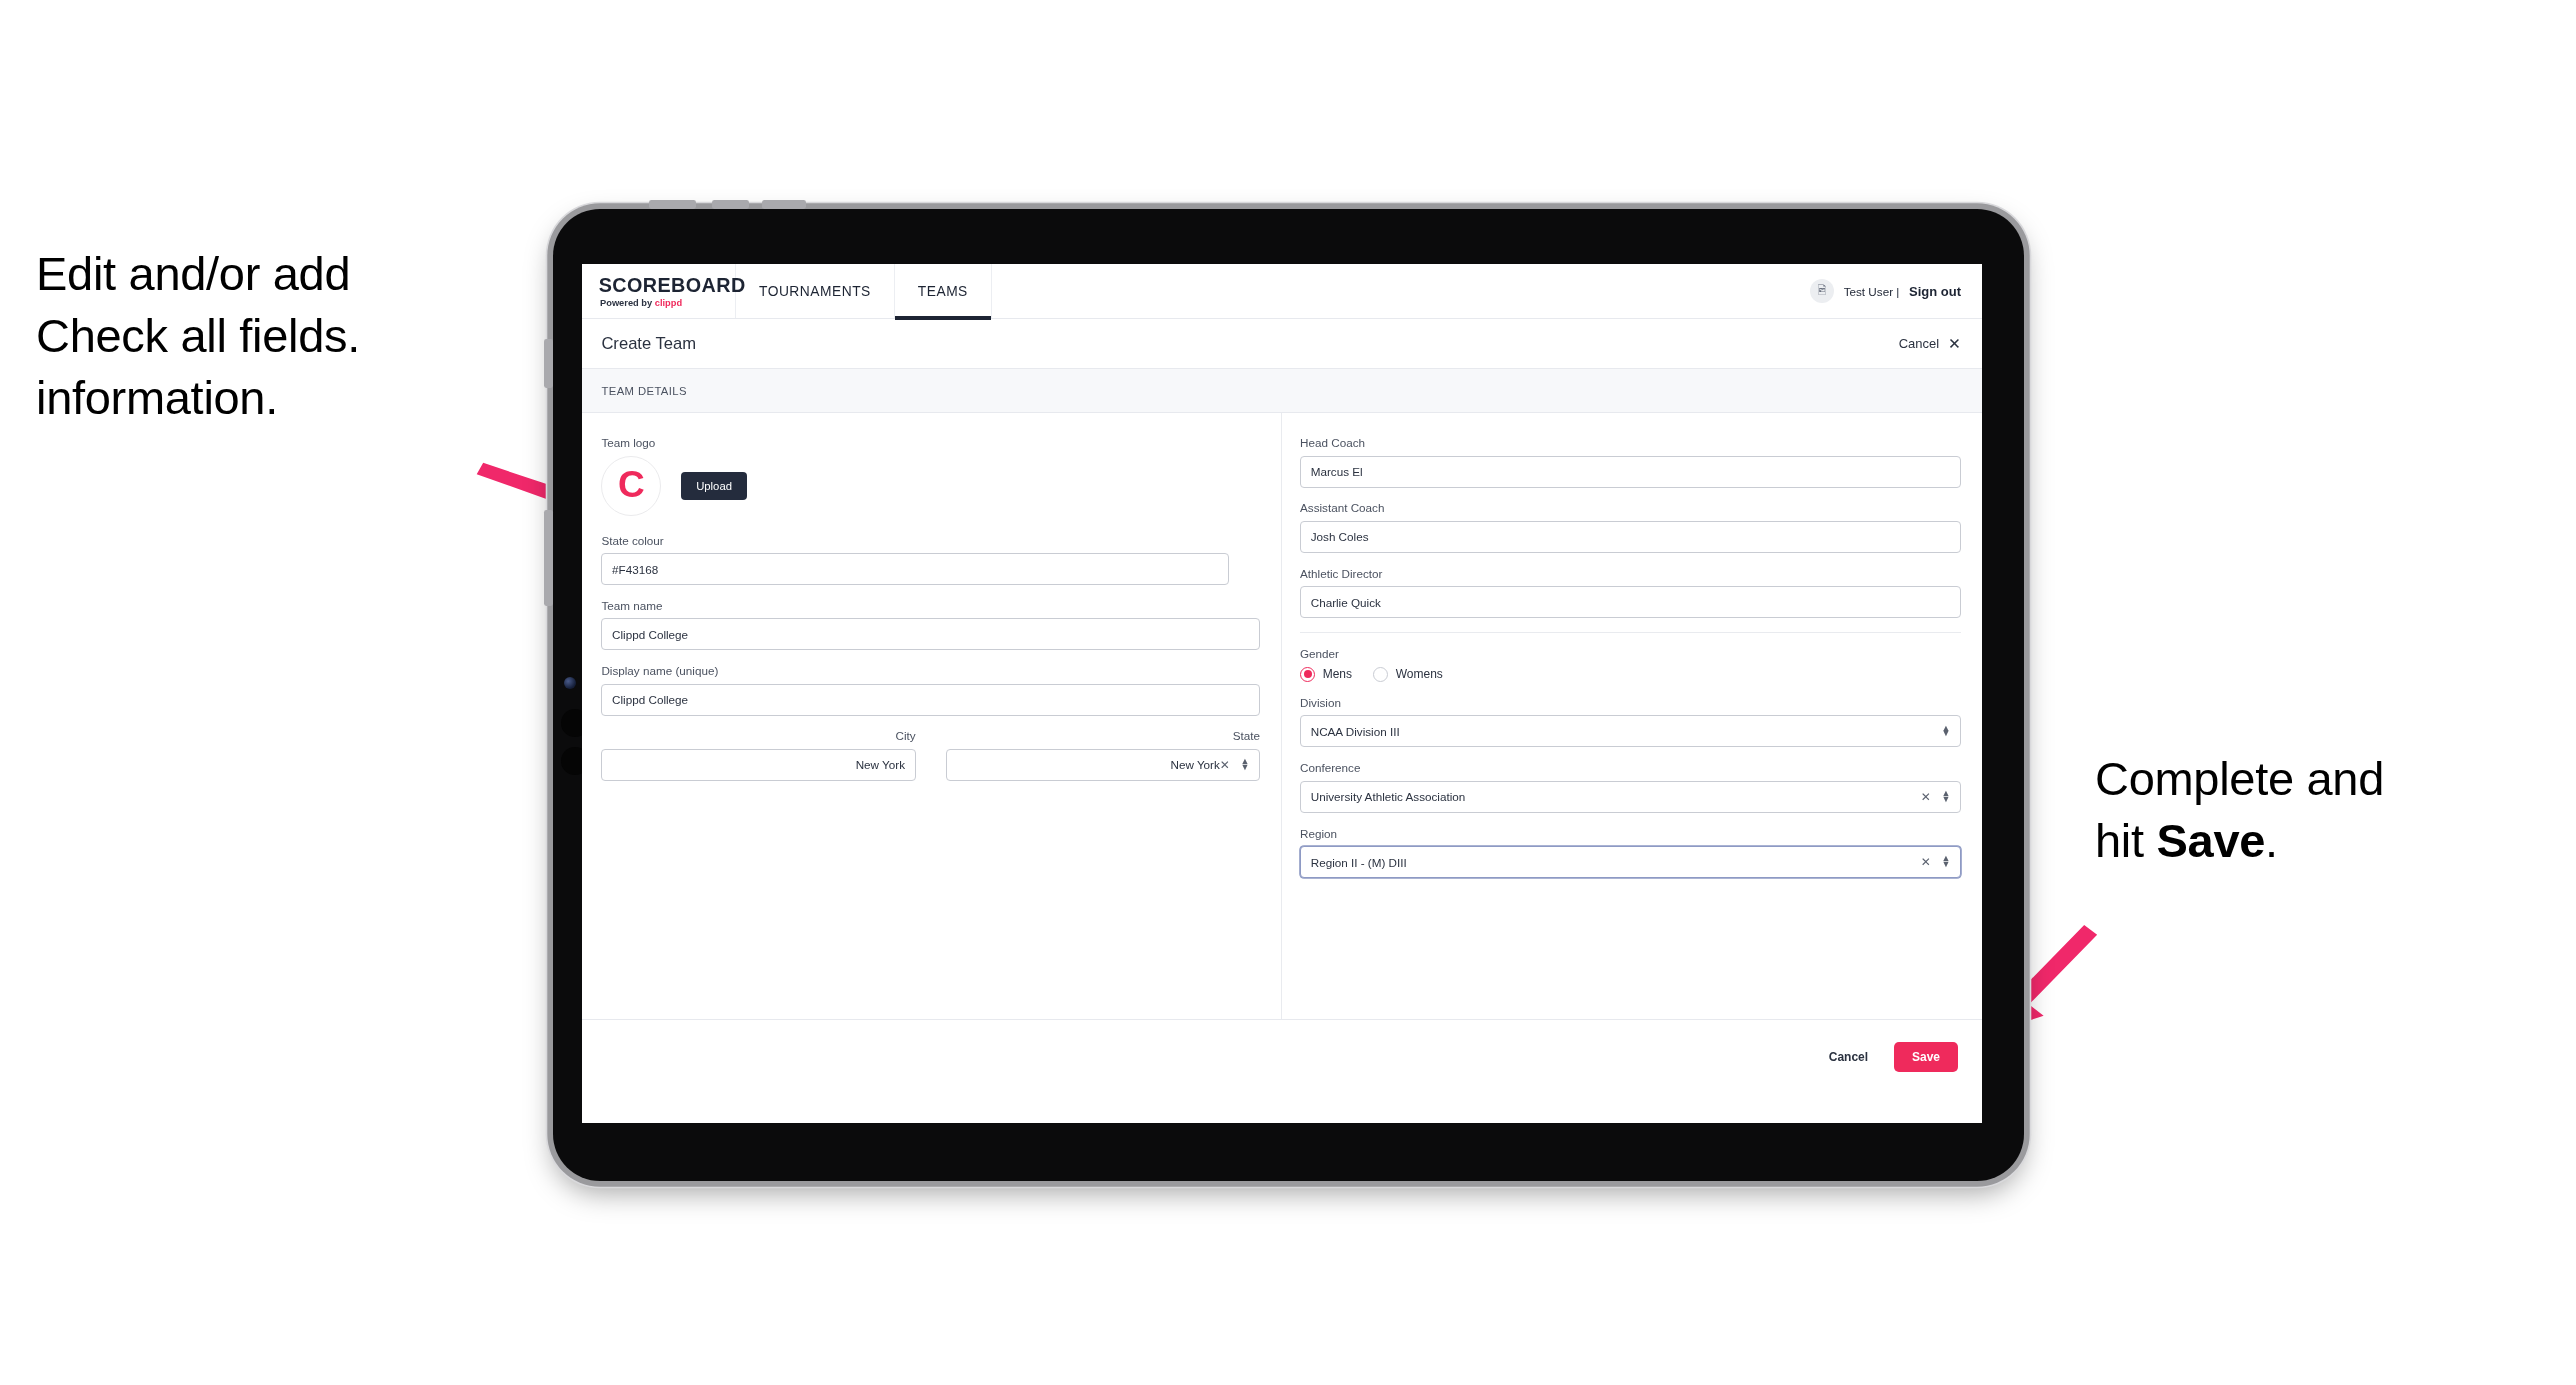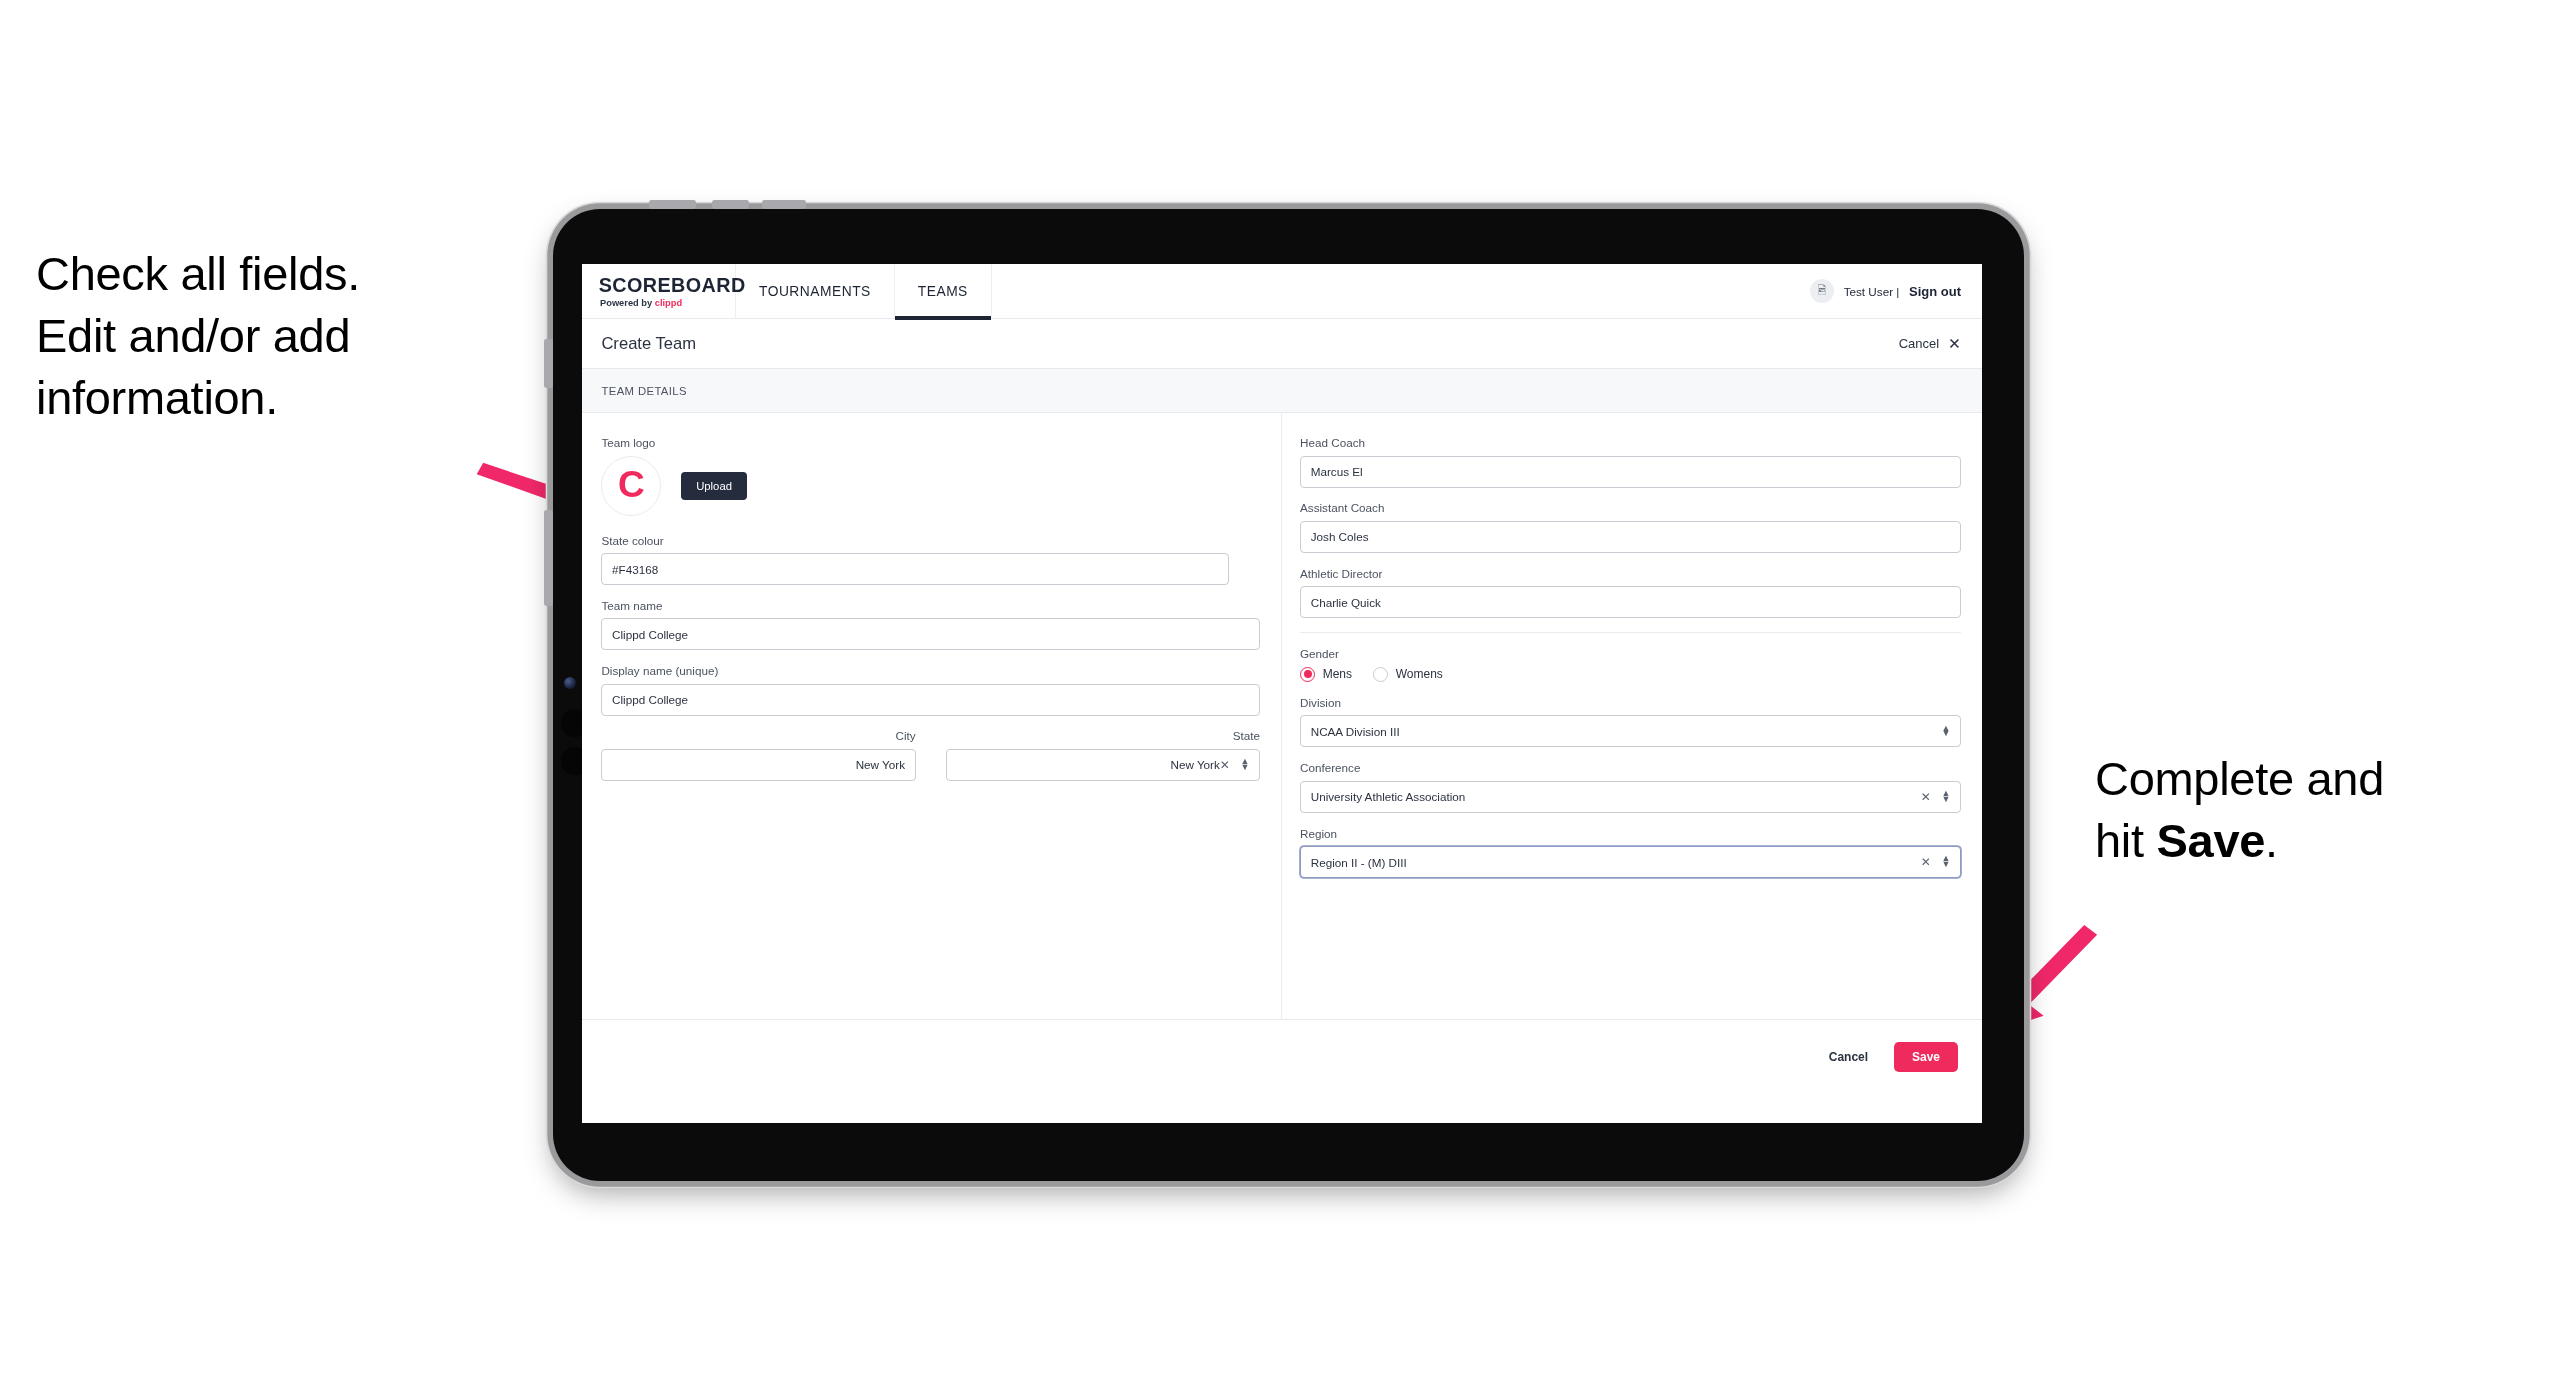--- a/index.html
+++ b/index.html
@@ -237,22 +237,22 @@
     background: #ef2a5c; color: #fff; font-size: 12px; font-weight: 700;
     border-radius: 4.9px; padding: 8px 18px; cursor: pointer;
   }
 </style>
 </head>
 <body>
 
 <div class="stage">
 
   <div class="annot" id="annot-left">
+    <div>Edit and/or add</div>
     <div>Check all fields.</div>
-    <div>Edit and/or add</div>
     <div>information.</div>
   </div>
 
   <svg class="arrow" style="left:475px; top:458px;" width="162" height="89" viewBox="0 0 200 110">
     <path d="M2 20 L120 62 L104 80 L168 84 L150 30 L136 48 L10 6 Z" fill="#F0286A"></path>
   </svg>
 
   <div class="annot" id="annot-right">
     <div>Complete and</div>
     <div>

